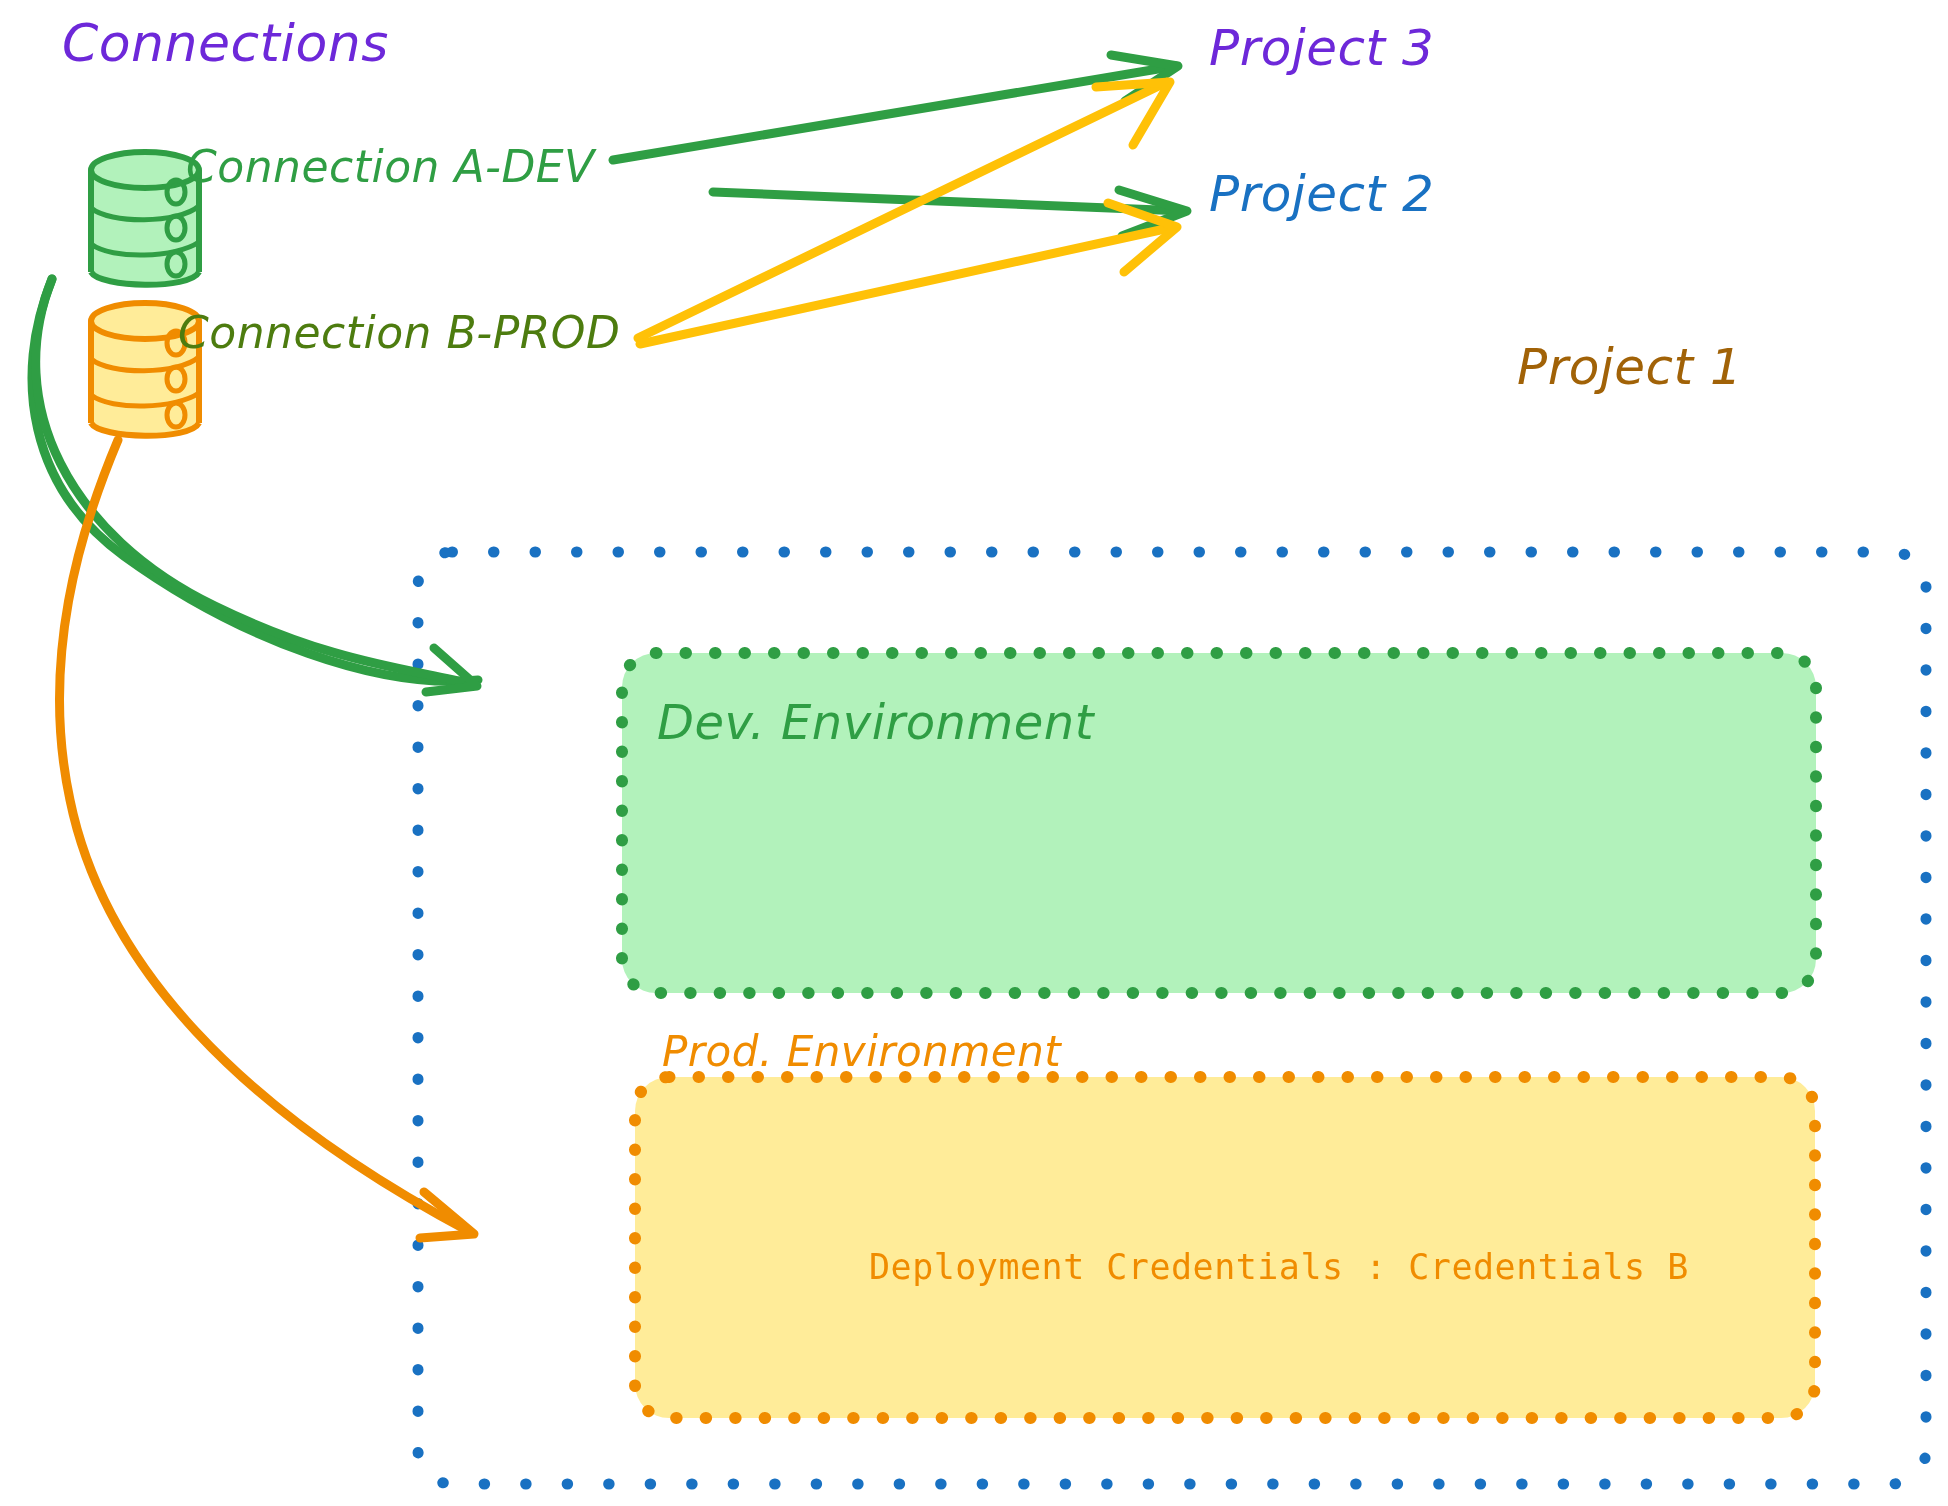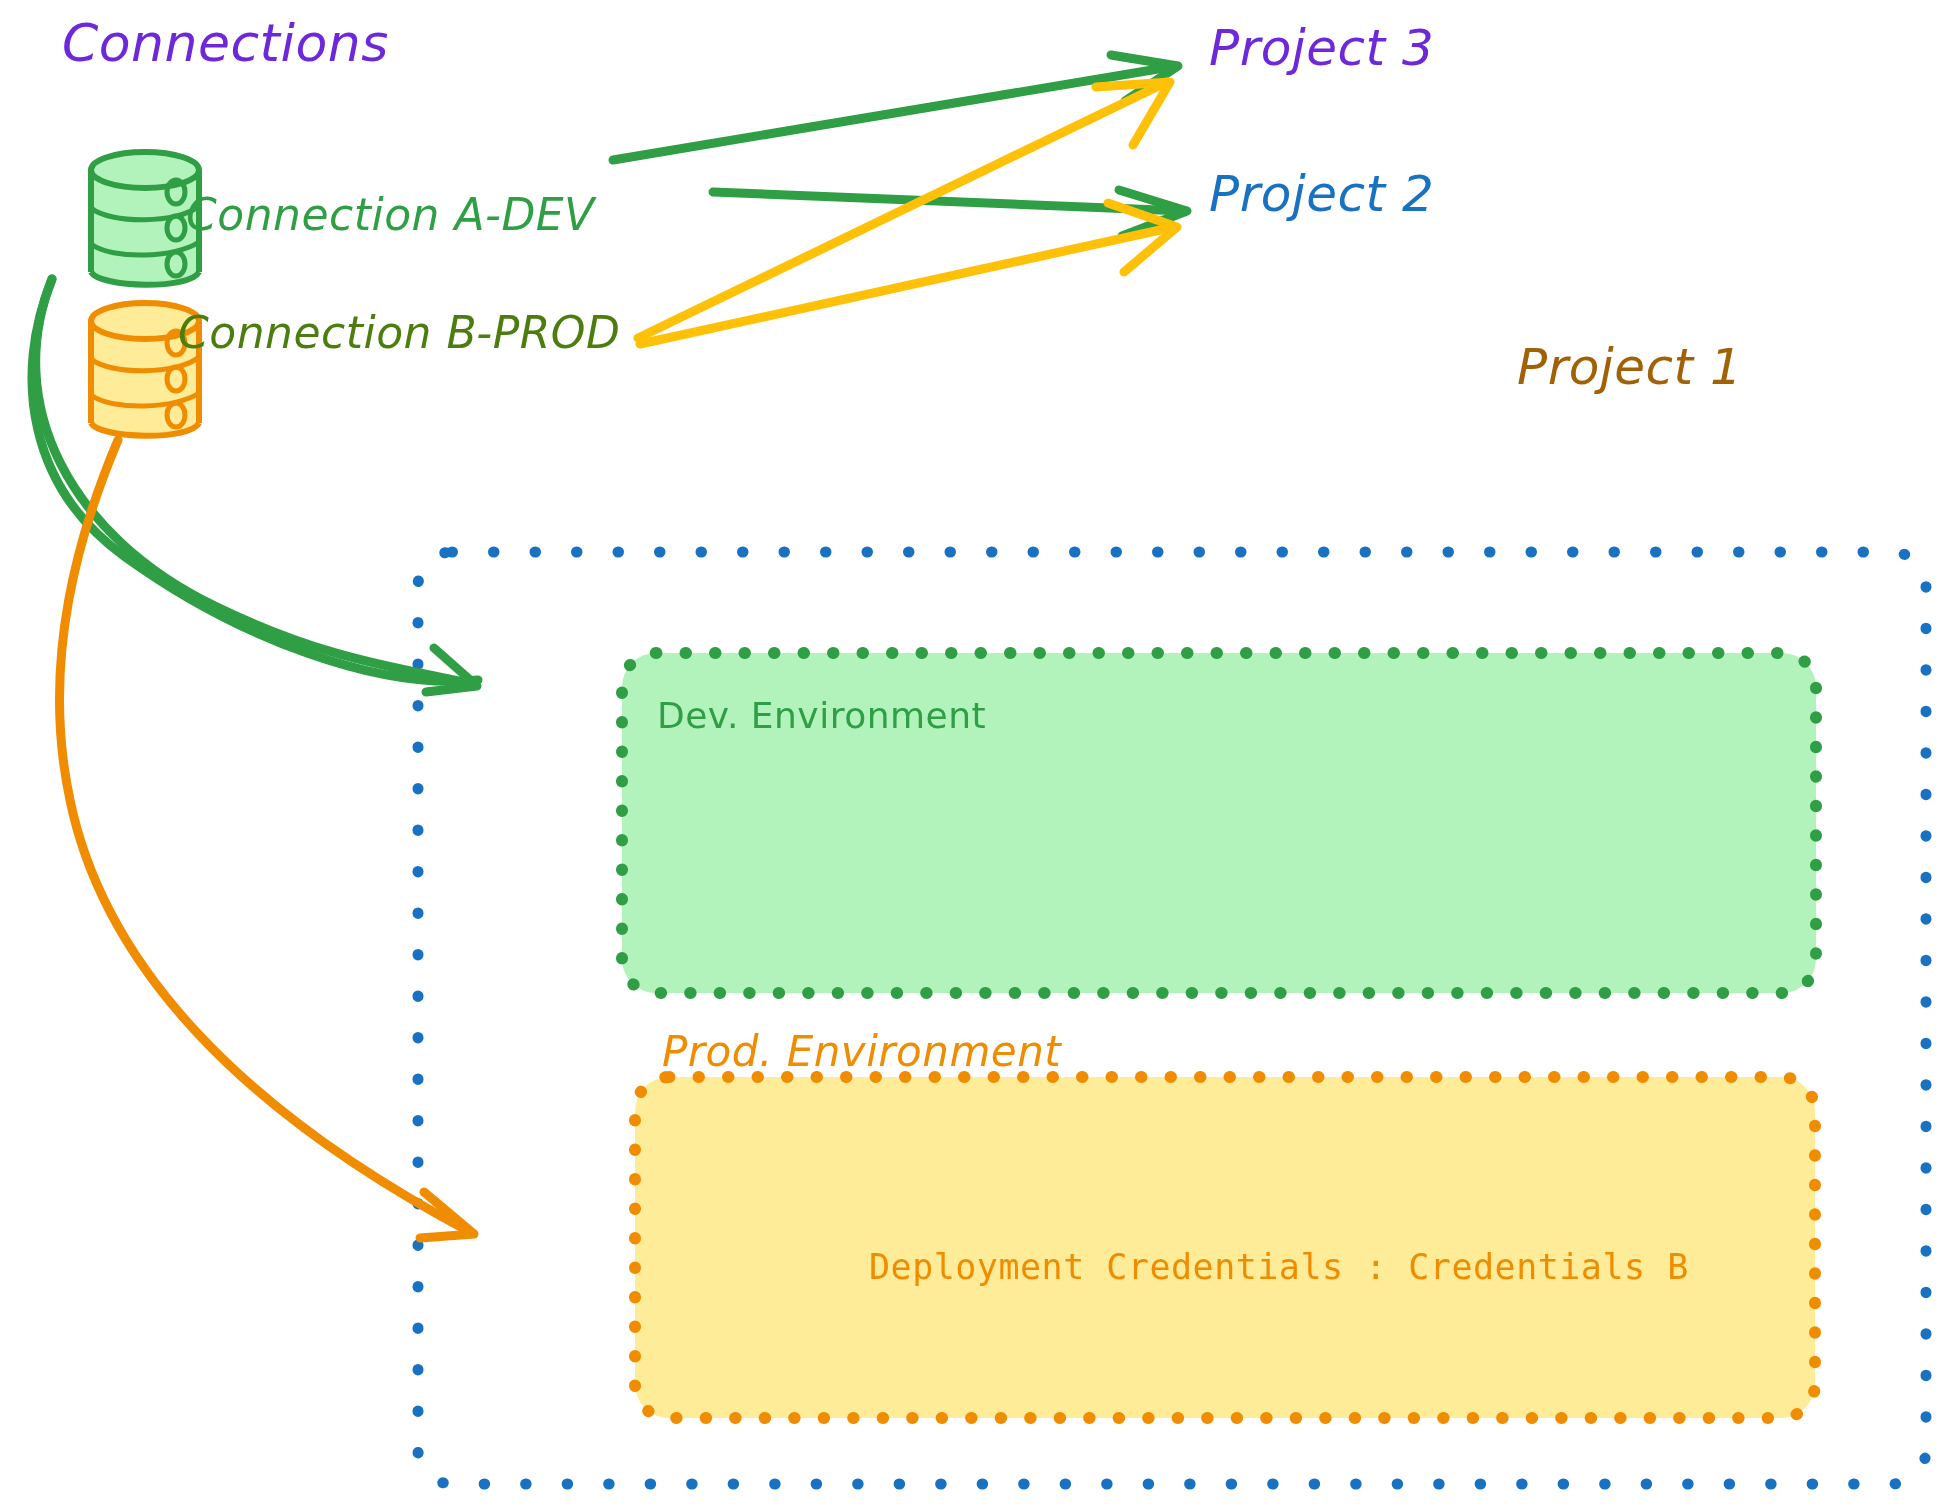--- a/index.html
+++ b/index.html
@@ -45,21 +45,20 @@
     font-size: 52px;
     color: #6d28d9;
     font-style: italic;
   }
   #label-conn-a {
     left: 186px;
     top: 144px;
     font-size: 44px;
     color: #2f9e44;
     font-style: italic;
-    margin-top: 48px;
   }
   #label-conn-b {
     left: 178px;
     top: 310px;
     font-size: 44px;
     color: #4d7c0f;
     font-style: italic;
   }
   #label-project-3 {
     left: 1209px;
@@ -78,22 +77,23 @@
   #label-project-1 {
     left: 1517px;
     top: 341px;
     font-size: 50px;
     color: #a16207;
     font-style: italic;
   }
   #label-dev-env {
     left: 657px;
     top: 697px;
-    font-size: 36px;
+    font-size: 48px;
     color: #2f9e44;
+    font-style: italic;
   }
   #label-prod-env {
     left: 662px;
     top: 1030px;
     font-size: 42px;
     color: #f08c00;
     font-style: italic;
   }
   #label-dev-creds {
     left: 1000px;

